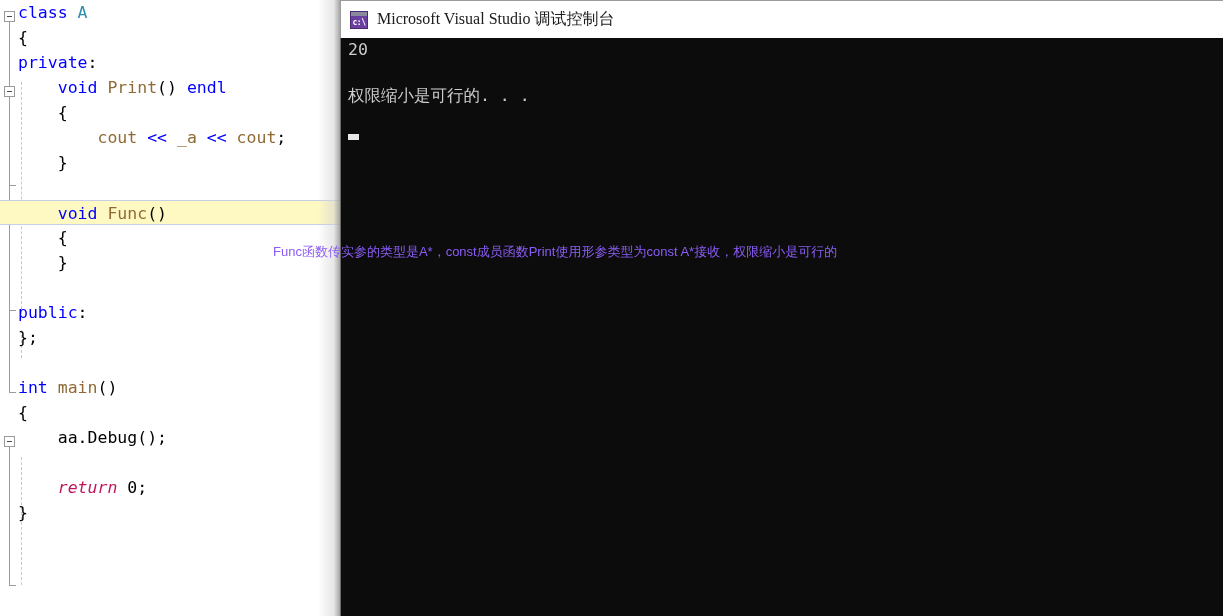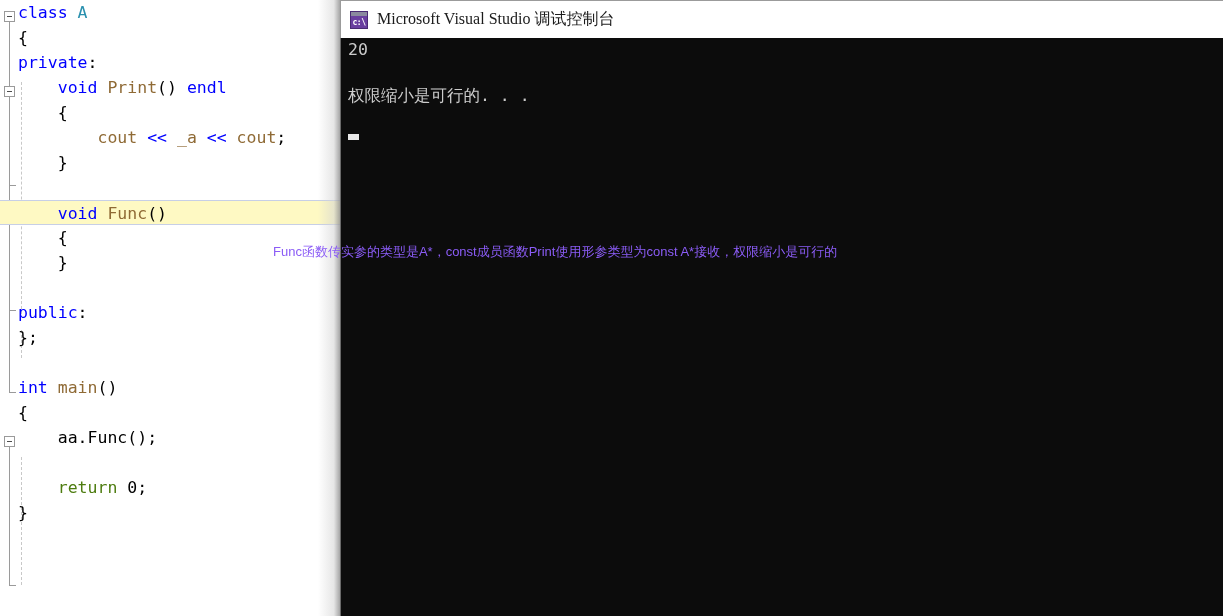--- a/index.html
+++ b/index.html
@@ -51,21 +51,21 @@
     border-bottom: 1px solid #c7cfe6;
     background: #fef9c3;
   }
   
   .kw   { color: #0000ff; }
   .typ  { color: #2b91af; }
   .mem  { color: #8f6a35; }
   .op   { color: #0000ff; }
   .pl   { color: #000000; }
   .num  { color: #000000; }
-  .usr  { color: #4d7c0f; }
+  .usr  { color: #be185d; font-style: italic; }
 
   
   .gutter {
     position: absolute;
     left: 0; top: 0;
     width: 18px; height: 616px;
     pointer-events: none;
   }
   .obox {
     position: absolute;
@@ -228,21 +228,21 @@
       <div class="cline"><span class="pl"></span></div>
       <div class="cline current"><span class="pl">&nbsp;&nbsp;&nbsp;&nbsp;</span><span class="kw">void&nbsp;</span><span class="mem">Func</span><span class="pl">()</span></div>
       <div class="cline"><span class="pl">&nbsp;&nbsp;&nbsp;&nbsp;</span><span class="pl">{</span></div>
       <div class="cline"><span class="pl">&nbsp;&nbsp;&nbsp;&nbsp;</span><span class="pl">}</span></div>
       <div class="cline"><span class="pl"></span></div>
       <div class="cline"><span class="pl"></span><span class="kw">public</span><span class="pl">:</span></div>
       <div class="cline"><span class="pl"></span><span class="pl">};</span></div>
       <div class="cline"><span class="pl"></span></div>
       <div class="cline"><span class="pl"></span><span class="kw">int&nbsp;</span><span class="mem">main</span><span class="pl">()</span></div>
       <div class="cline"><span class="pl"></span><span class="pl">{</span></div>
-      <div class="cline"><span class="pl">&nbsp;&nbsp;&nbsp;&nbsp;</span><span class="pl">aa.Func();</span></div>
+      <div class="cline"><span class="pl">&nbsp;&nbsp;&nbsp;&nbsp;</span><span class="pl">aa.Debug();</span></div>
       <div class="cline"><span class="pl"></span></div>
       <div class="cline"><span class="pl">&nbsp;&nbsp;&nbsp;&nbsp;</span><span class="usr">return</span><span class="pl">&nbsp;</span><span class="num">0</span><span class="pl">;</span></div>
       <div class="cline"><span class="pl"></span><span class="pl">}</span></div>
     </div>
 
   <div id="editor-shadow"></div>
 </div>
 
 <div id="console">
 

